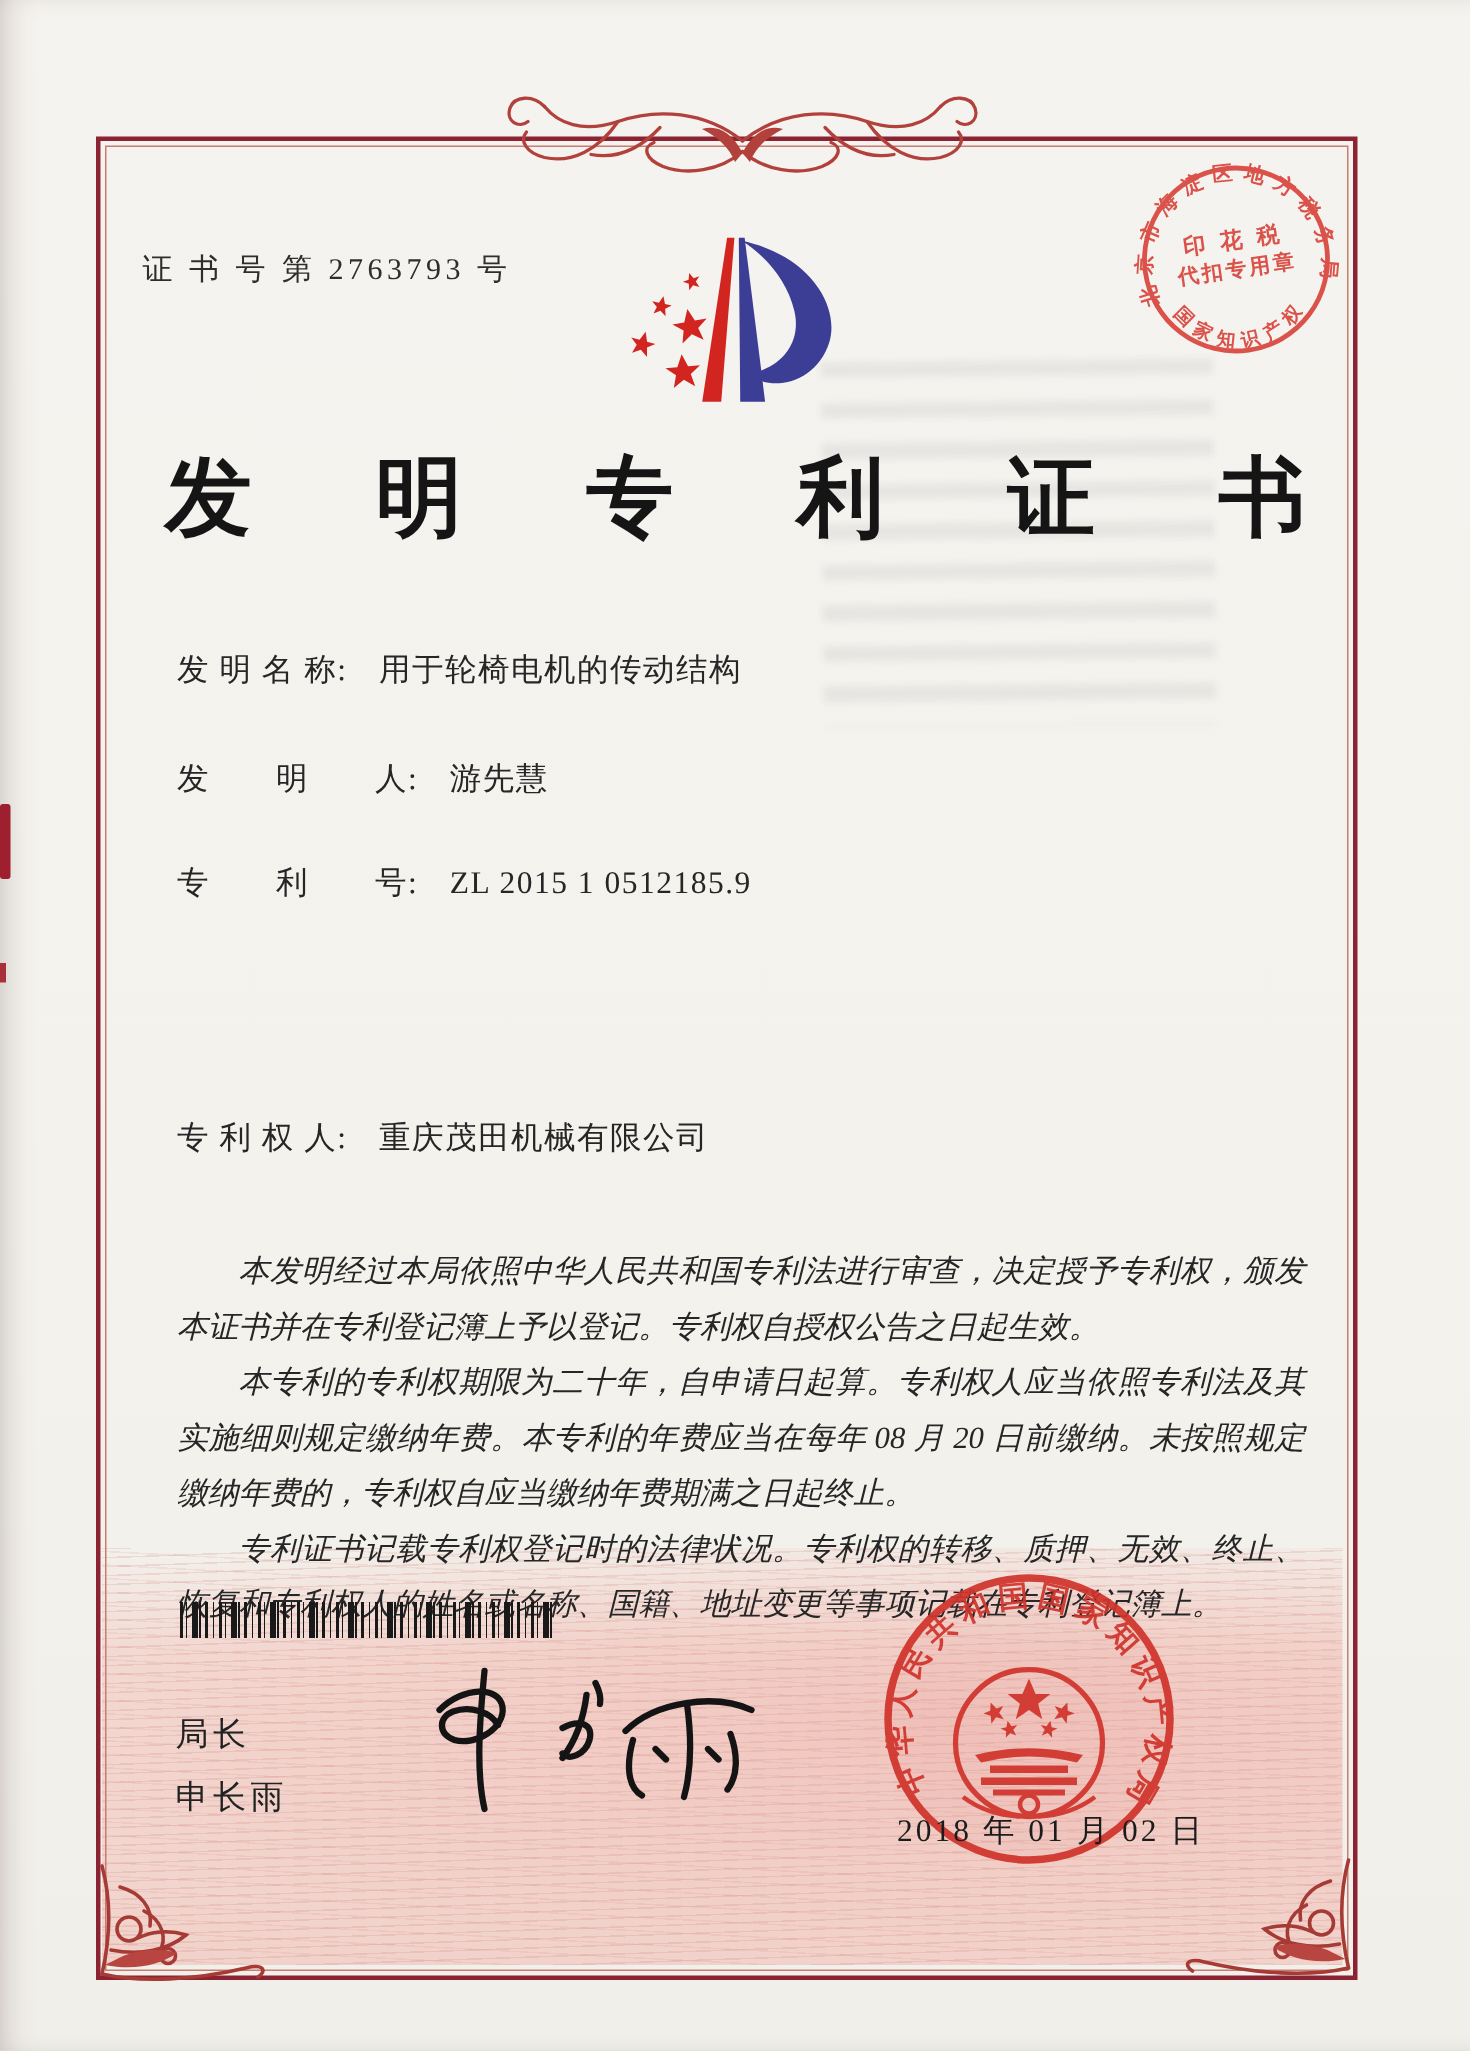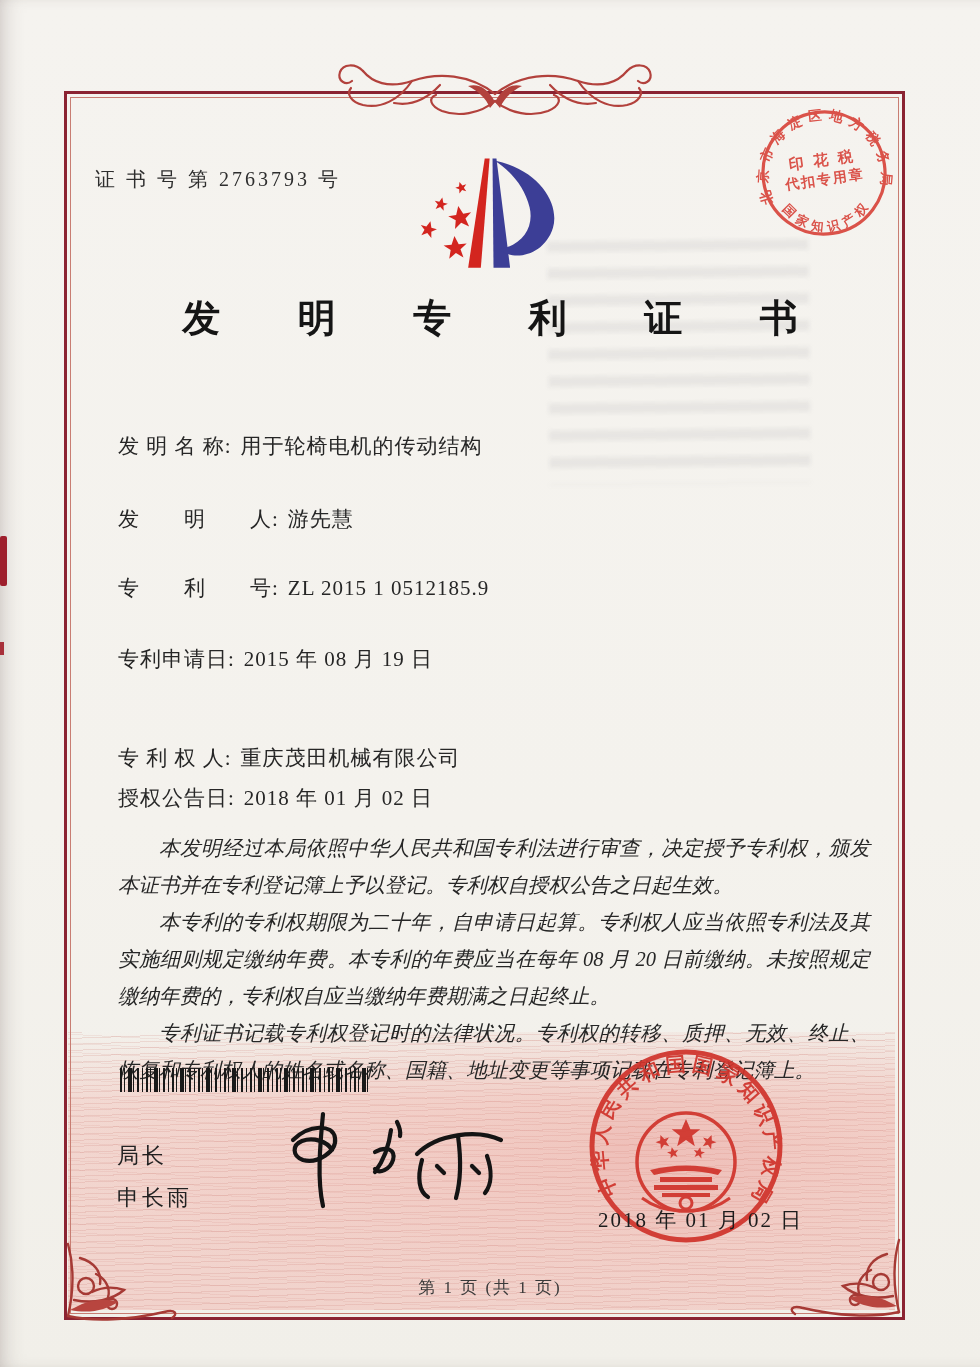--- a/index.html
+++ b/index.html
@@ -14,25 +14,25 @@
   .frame-inner{position:absolute;inset:3px;border:1px solid #c87d72;}
   
   .pink-zone{position:absolute;left:68px;top:1032px;width:827px;height:278px;z-index:1;
     background:
       radial-gradient(130% 95% at 70% 42%, rgba(236,152,142,.30), rgba(236,152,142,0) 62%),
       repeating-linear-gradient(178deg, rgba(203,122,114,.20) 0 1px, rgba(0,0,0,0) 1px 6px),
       repeating-linear-gradient(183deg, rgba(203,122,114,.13) 0 1px, rgba(0,0,0,0) 1px 9px),
       linear-gradient(180deg, rgba(243,211,204,0) 0, rgba(243,211,204,.72) 70px, rgba(241,205,198,.85) 100%);}
   
   .cert-no{position:absolute;left:95px;top:166px;font-size:20px;letter-spacing:3px;color:#2e2e2e;z-index:4;}
-  .title{position:absolute;left:0;top:293px;width:980px;text-align:center;font-size:38px;
+  .title{position:absolute;left:0;top:293px;width:980px;text-align:center;font-size:58px;
          font-weight:700;letter-spacing:34px;padding-left:34px;box-sizing:border-box;color:#151515;z-index:4;}
   .field{position:absolute;left:118px;font-size:21px;color:#262626;z-index:4;white-space:nowrap;}
   .field .lbl{letter-spacing:1px;}
-  .field .val{margin-left:9px;letter-spacing:1px;}
+  .field .val{margin-left:21px;letter-spacing:1px;}
   .paras{position:absolute;left:118px;top:830px;width:752px;z-index:4;
          font-size:20.5px;line-height:37px;color:#262626;text-align:justify;}
   .paras p{margin:0;text-indent:2em;font-style:italic;}
   .barcode{position:absolute;left:120px;top:1068px;width:248px;height:24px;z-index:4;
     background:repeating-linear-gradient(90deg,
       #191919 0 2px, transparent 2px 4px,
       #191919 4px 5px, transparent 5px 8px,
       #191919 8px 12px, transparent 12px 13px,
       #191919 13px 14px, transparent 14px 17px,
       #191919 17px 19px, transparent 19px 22px,
@@ -153,28 +153,22 @@
 
   <div class="field" style="top:432px">
     <span class="lbl">发 明 名 称:</span><span class="val">用于轮椅电机的传动结构</span>
   </div>
   <div class="field" style="top:505px">
     <span class="lbl">发　　明　　人:</span><span class="val">游先慧</span>
   </div>
   <div class="field" style="top:574px">
     <span class="lbl">专　　利　　号:</span><span class="val">ZL 2015 1 0512185.9</span>
   </div>
-  <div class="field" style="top:645px">
-    <span class="lbl">专利申请日:</span><span class="val">2015 年 08 月 19 日</span>
-  </div>
   <div class="field" style="top:744px">
     <span class="lbl">专 利 权 人:</span><span class="val">重庆茂田机械有限公司</span>
-  </div>
-  <div class="field" style="top:784px">
-    <span class="lbl">授权公告日:</span><span class="val">2018 年 01 月 02 日</span>
   </div>
 
   <div class="paras">
     <p>本发明经过本局依照中华人民共和国专利法进行审查，决定授予专利权，颁发本证书并在专利登记簿上予以登记。专利权自授权公告之日起生效。</p>
     <p>本专利的专利权期限为二十年，自申请日起算。专利权人应当依照专利法及其实施细则规定缴纳年费。本专利的年费应当在每年 08 月 20 日前缴纳。未按照规定缴纳年费的，专利权自应当缴纳年费期满之日起终止。</p>
     <p>专利证书记载专利权登记时的法律状况。专利权的转移、质押、无效、终止、恢复和专利权人的姓名或名称、国籍、地址变更等事项记载在专利登记簿上。</p>
   </div>
 
   <div class="barcode"></div>
 
@@ -217,18 +211,17 @@
       <rect x="68" y="139" width="64" height="5" stroke="none"></rect>
       <rect x="76" y="147" width="48" height="4" stroke="none"></rect>
       <circle cx="100" cy="157" r="6" fill="none" stroke-width="3"></circle>
       <path d="M56 152 Q72 164 94 165" fill="none" stroke-width="3"></path>
       <path d="M144 152 Q128 164 106 165" fill="none" stroke-width="3"></path>
     </g>
   </svg>
 
   <div class="seal-date">2018 年 01 月 02 日</div>
 
-  <div class="footer">第 1 页 (共 1 页)</div>
 
   <div class="edge-mark1"></div>
   <div class="edge-mark2"></div>
 
 </div>
 
 </body></html>

